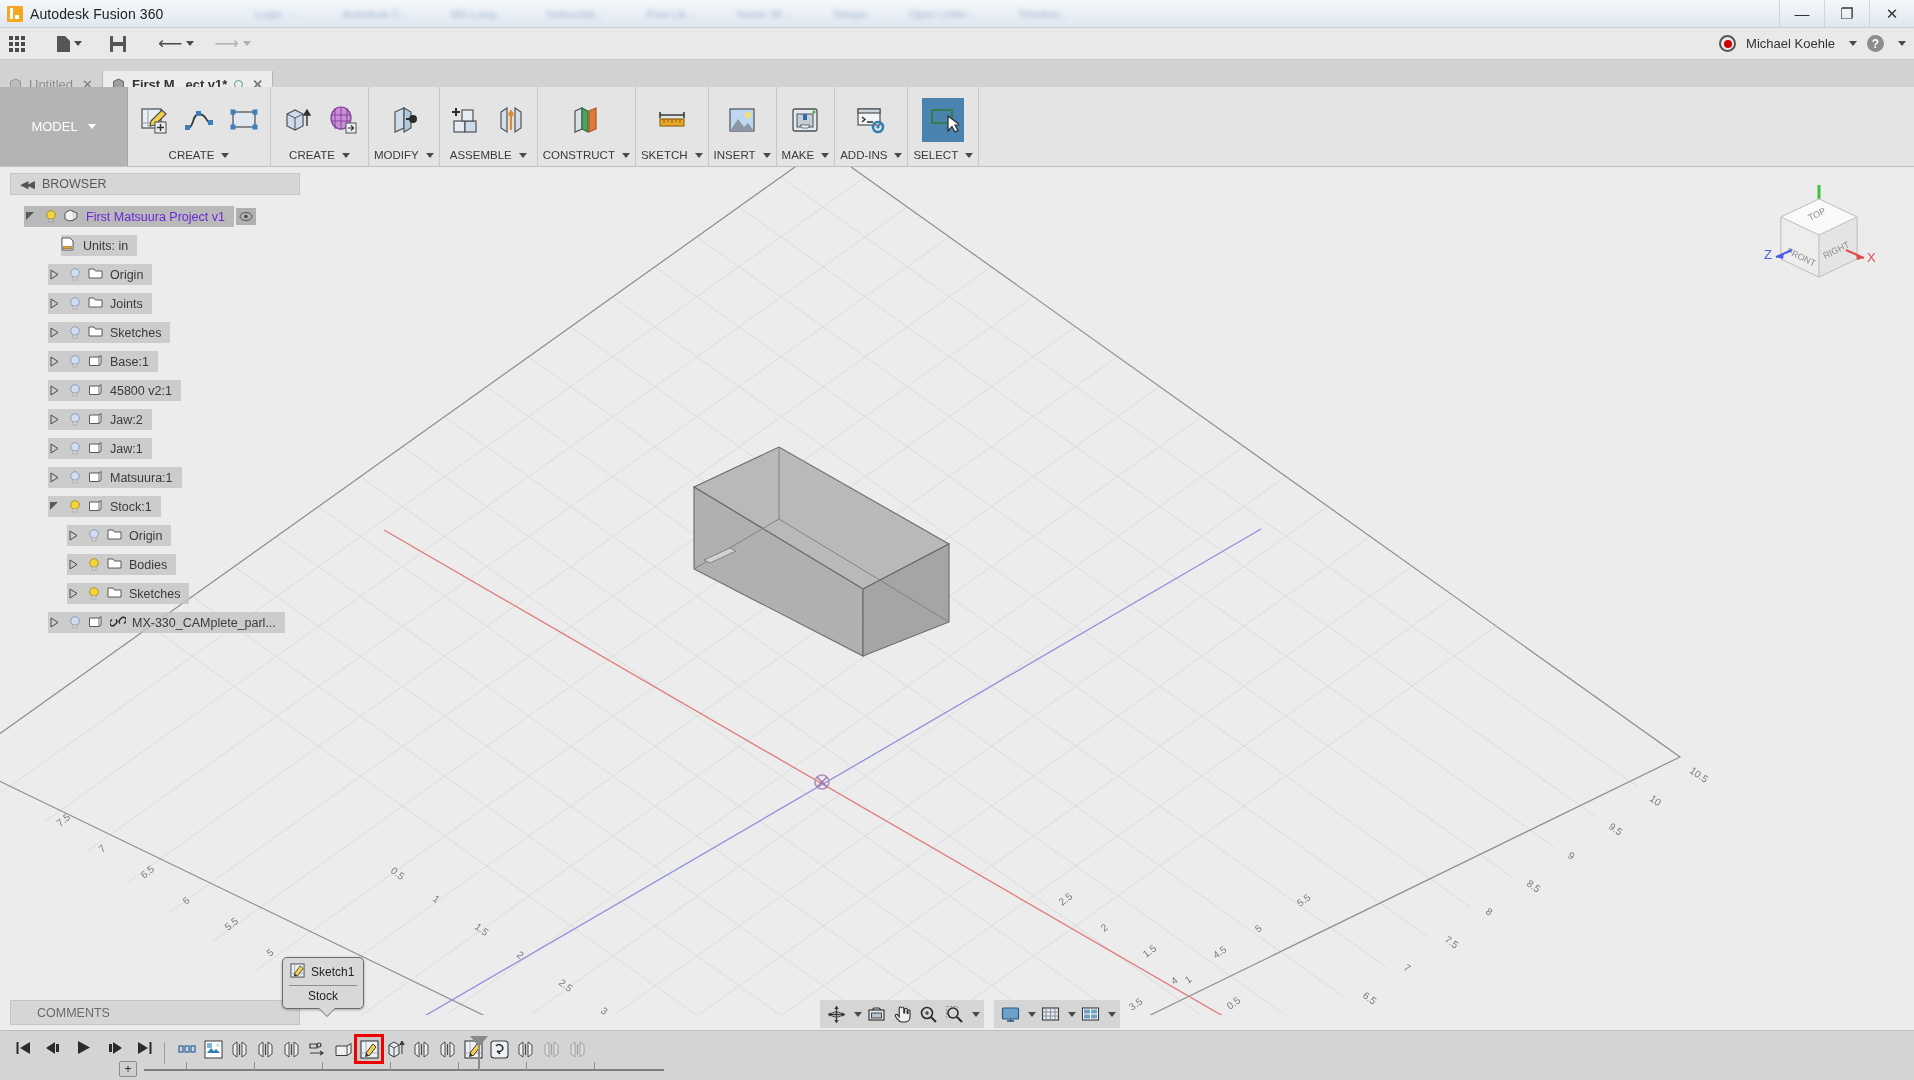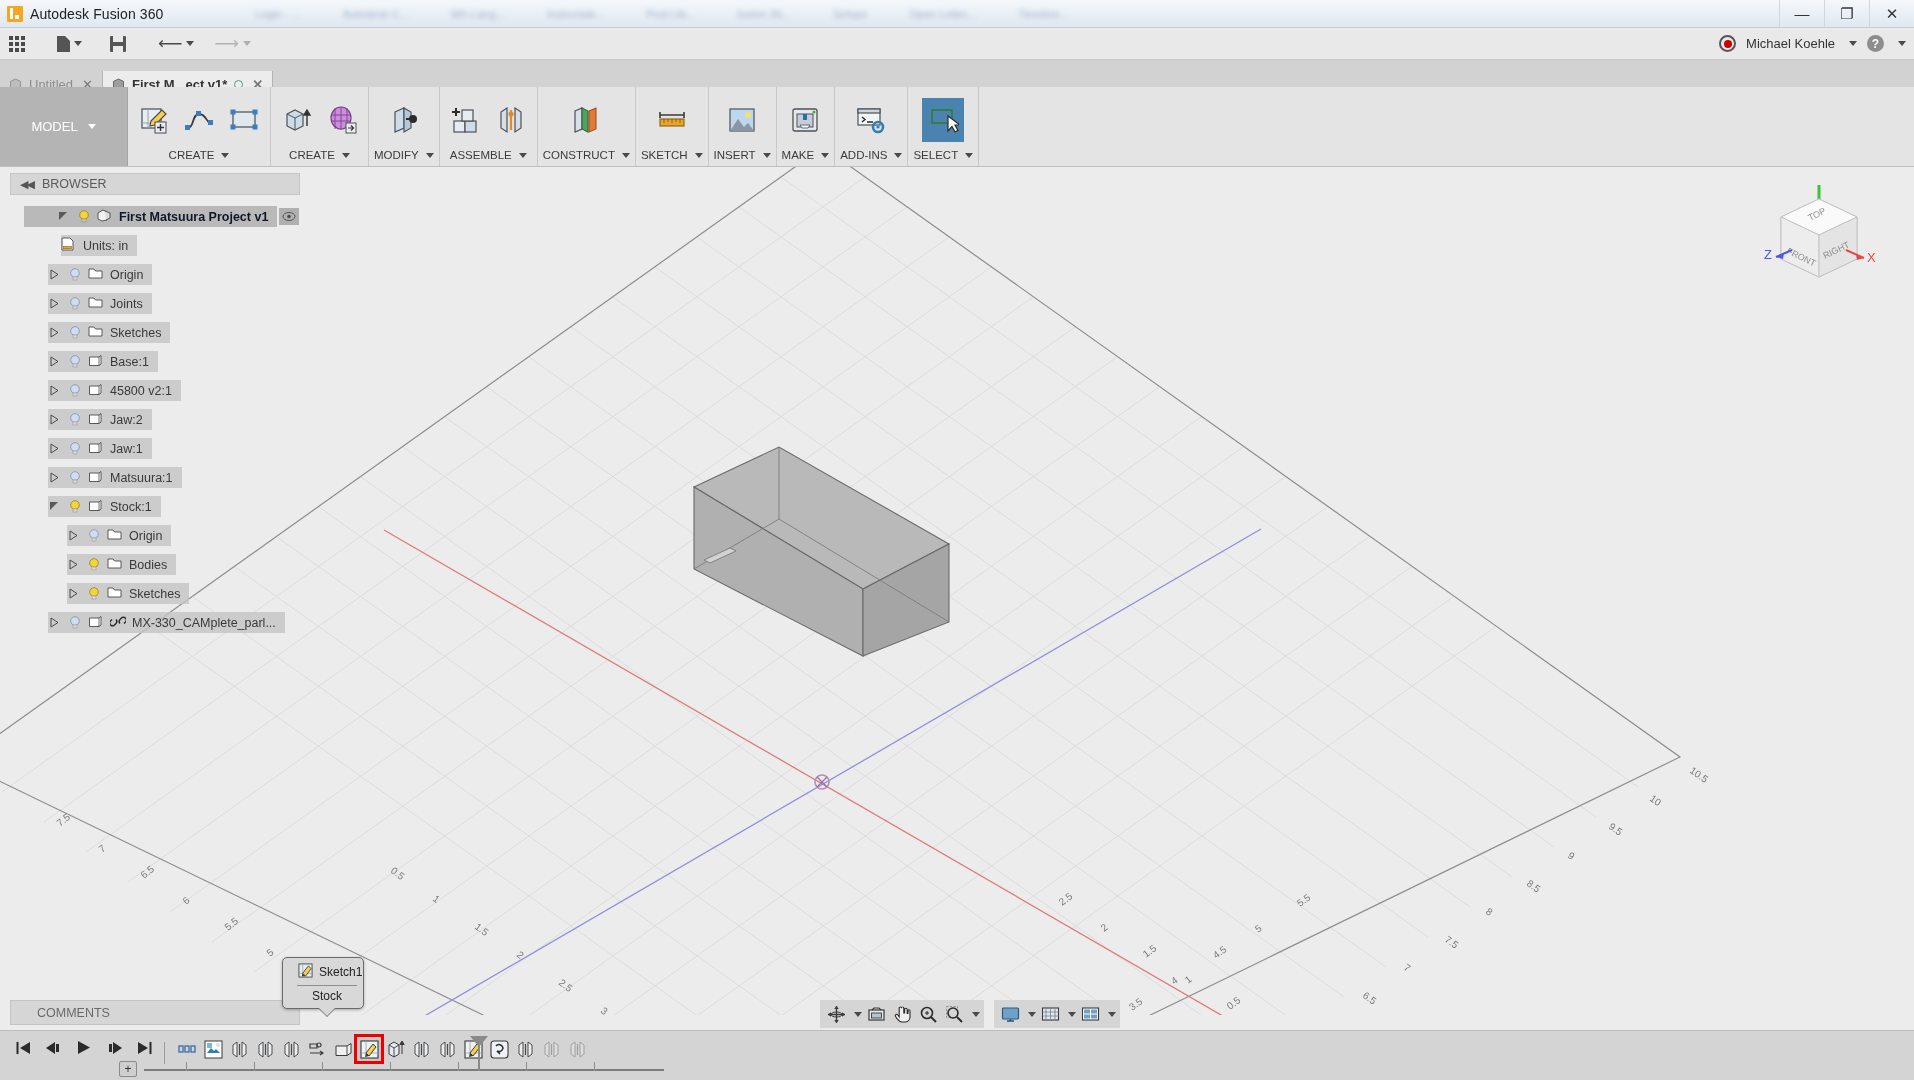--- a/index.html
+++ b/index.html
@@ -122,21 +122,21 @@
   }
   .br-head {
     height: 22px; background: #d6d6d6; display: flex; align-items: center; gap: 9px;
     padding-left: 9px; color: #5a5a5a; font-size: 12.5px; width: 290px;
     border: 1px solid #c6c6c6;
   }
   .br-collapse { font-size: 11px; color: #555; letter-spacing: -2px; }
   .tree { margin-top: 7px; }
   .trow { height: 29px; display: flex; align-items: center; }
   .tw { display: flex; align-items: center; gap: 7px; background: rgba(196,196,196,0.82); height: 21px; padding-right: 9px; }
-  .trow.root .tw { background: #b9b9b9; font-weight: bold; color: #0f172a; padding-left: 33px; }
+  .trow.root .tw { background: #b9b9b9; font-weight: normal; color: #6d28d9; }
   .arrow { width: 13px; flex: none; display: flex; align-items: center; justify-content: center; }
   .arrow svg { display: block; }
   .bulb { width: 13px; flex: none; display:flex; align-items:center; justify-content:center;}
   .folder { width: 15px; flex: none; }
   .tlabel { white-space: nowrap; }
 
   
   .canvas {
     position: absolute; top: 167px; left: 0; width: 1914px; height: 848px;
     background: #ececec; overflow: hidden;
@@ -148,21 +148,21 @@
     position: absolute; left: 820px; top: 1000px; height: 28px;
     display: flex; align-items: center; gap: 10px; z-index: 5;
   }
   .navgrp { display: flex; align-items: center; background: #d5d5d5; height: 28px; padding: 0 4px; gap: 2px; }
   .navbtn { width: 24px; height: 24px; display: flex; align-items: center; justify-content: center; }
 
   
   .tooltip {
     position: absolute; left: 282px; top: 957px; width: 82px;
     background: #d8d8d8; border: 1px solid #6b6b6b; border-radius: 5px;
-    z-index: 20; box-shadow: 0 1px 3px rgba(0,0,0,0.3); padding-left: 8px;
+    z-index: 20; box-shadow: 0 1px 3px rgba(0,0,0,0.3);
   }
   .tt-top { display: flex; align-items: center; gap: 6px; padding: 5px 7px 4px; font-size: 12px; color: #222; }
   .tt-div { height: 1px; background: #8d8d8d; margin: 0 6px; }
   .tt-bot { text-align: center; font-size: 12px; color: #222; padding: 3px 0 5px; }
   .tt-tail {
     position: absolute; left: 36px; bottom: -8px; width: 0; height: 0;
     border-left: 8px solid transparent; border-right: 8px solid transparent; border-top: 8px solid #d8d8d8;
     filter: drop-shadow(0 1px 0 #6b6b6b);
   }
 

